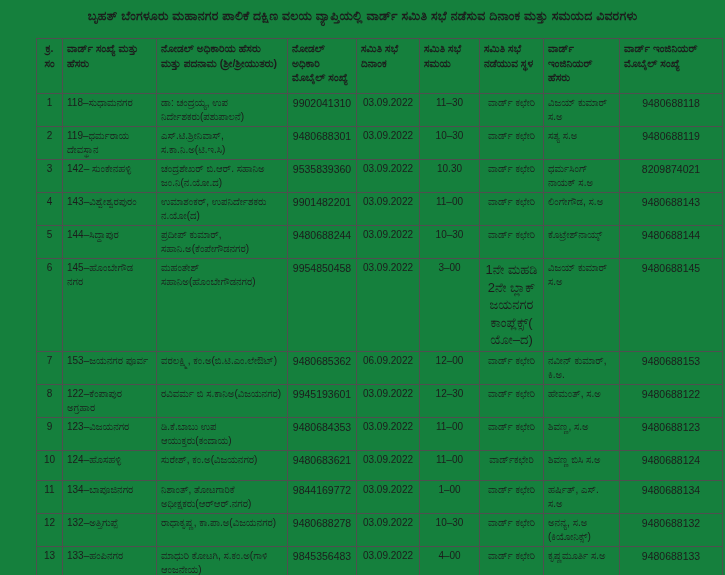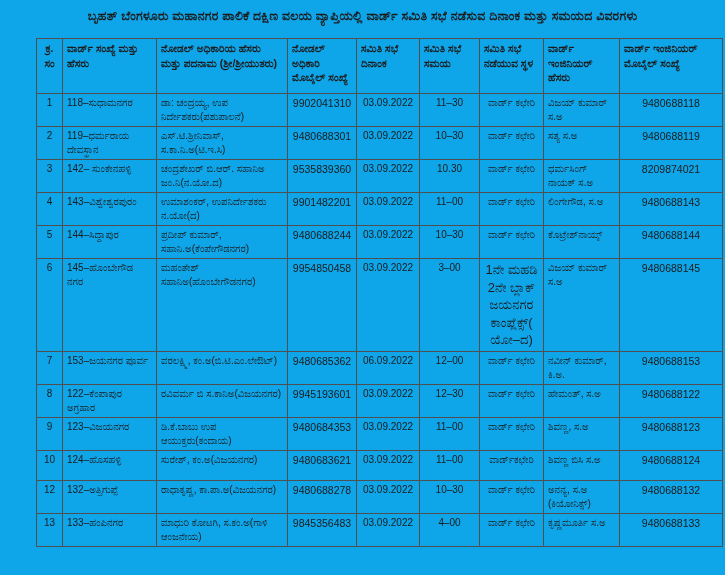--- a/index.html
+++ b/index.html
@@ -11,21 +11,21 @@
     width: 725px;
     height: 575px;
     font-family: "Liberation Sans", sans-serif;
     color: #1c1c1c;
     overflow: hidden;
   }
   .page {
     position: relative;
     width: 725px;
     height: 575px;
-    background: #0ea5e9;
+    background: #15803d;
   }
   .doc-title {
     position: absolute;
     top: 9px;
     left: 0;
     width: 100%;
     text-align: center;
     font-size: 12.5px;
     font-weight: bold;
     letter-spacing: 0.2px;
@@ -204,20 +204,31 @@
           <td class="c1">124–ಹೊಸಹಳ್ಳಿ</td>
           <td class="c2">ಸುರೇಶ್, ಕಂ.ಅ(ವಿಜಯನಗರ)</td>
           <td class="c3">9480683621</td>
           <td class="c4">03.09.2022</td>
           <td class="c5">11–00</td>
           <td class="c6">ವಾರ್ಡ್‌ಕಛೇರಿ</td>
           <td class="c7">ಶಿವಣ್ಣ ಬಿಸಿ ಸ.ಅ</td>
           <td class="c8">9480688124</td>
         </tr>
         <tr>
+          <td class="c0">11</td>
+          <td class="c1">134–ಬಾಪೂಜಿನಗರ</td>
+          <td class="c2">ನಿಶಾಂತ್, ತೋಟಗಾರಿಕೆ ಅಧೀಕ್ಷಕರು(ಆರ್‌ಆರ್.ನಗರ)</td>
+          <td class="c3">9844169772</td>
+          <td class="c4">03.09.2022</td>
+          <td class="c5">1–00</td>
+          <td class="c6">ವಾರ್ಡ್ ಕಛೇರಿ</td>
+          <td class="c7">ಹರ್ಷಿತ್, ಎಸ್. ಸ.ಅ</td>
+          <td class="c8">9480688134</td>
+        </tr>
+        <tr>
           <td class="c0">12</td>
           <td class="c1">132–ಅತ್ತಿಗುಪ್ಪೆ</td>
           <td class="c2">ರಾಧಾಕೃಷ್ಣ, ಕಾ.ಪಾ.ಅ(ವಿಜಯನಗರ)</td>
           <td class="c3">9480688278</td>
           <td class="c4">03.09.2022</td>
           <td class="c5">10–30</td>
           <td class="c6">ವಾರ್ಡ್ ಕಛೇರಿ</td>
           <td class="c7">ಅನನ್ಯ, ಸ.ಅ (ಕಿಯೋನಿಕ್ಸ್)</td>
           <td class="c8">9480688132</td>
         </tr>

